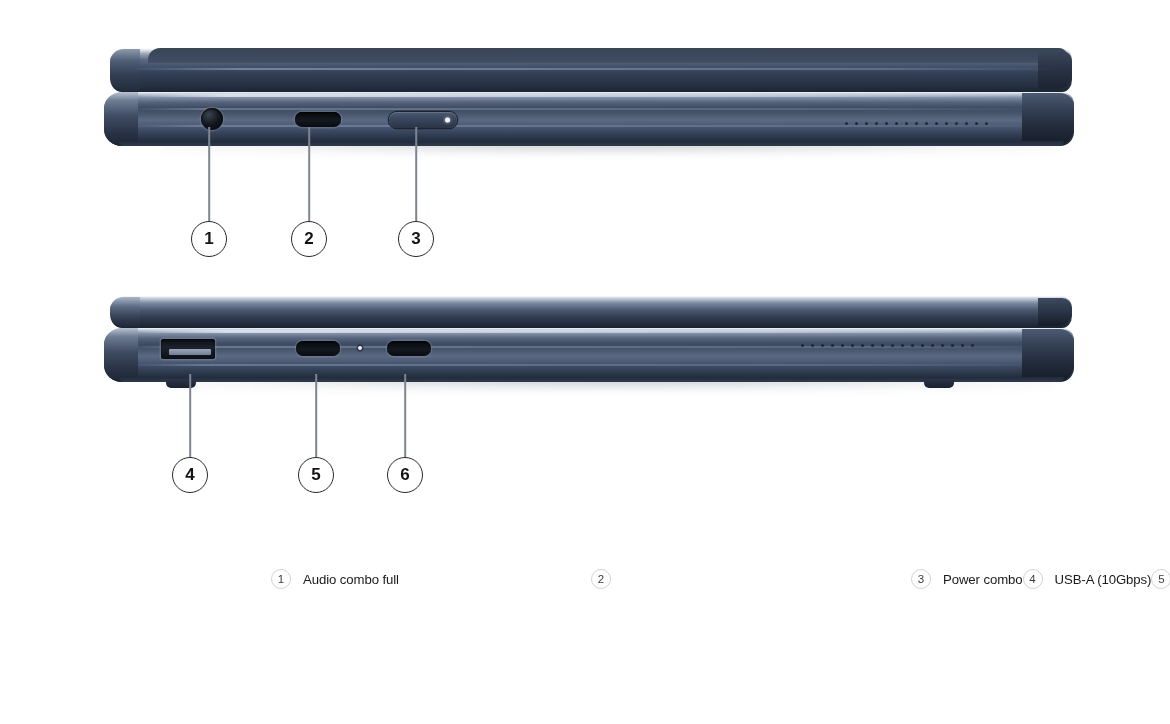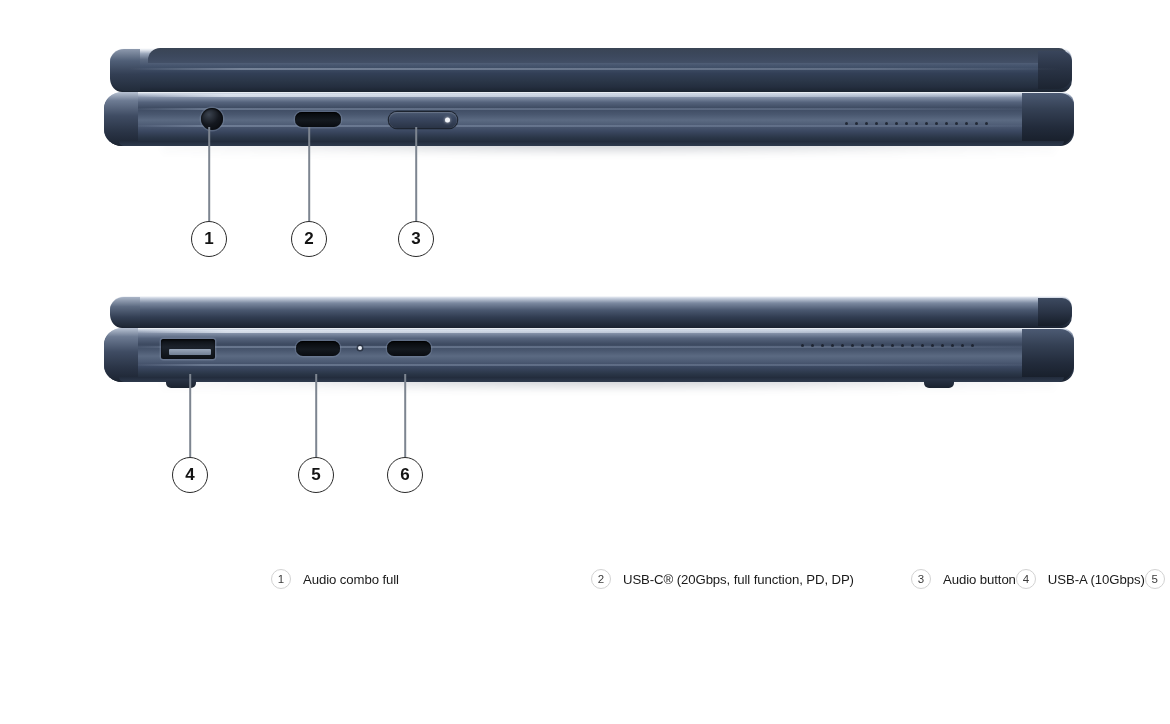--- a/index.html
+++ b/index.html
@@ -446,26 +446,25 @@
 
   <div class="legend">
 
     <div class="legend-item">
       <span class="legend-badge">1</span>
       <span class="legend-label">Audio combo full</span>
     </div>
 
     <div class="legend-item">
       <span class="legend-badge">2</span>
-      <span class="legend-label">USB-C® (20Gbps, full function, PD, DP)</span>
     </div>
 
     <div class="legend-item">
       <span class="legend-badge">3</span>
-      <span class="legend-label">Audio button</span>
+      <span class="legend-label">Power combo</span>
     </div>
 
     <div class="legend-item">
       <span class="legend-badge">4</span>
       <span class="legend-label">USB-A (10Gbps)</span>
     </div>
 
     <div class="legend-item">
       <span class="legend-badge">5</span>
 

